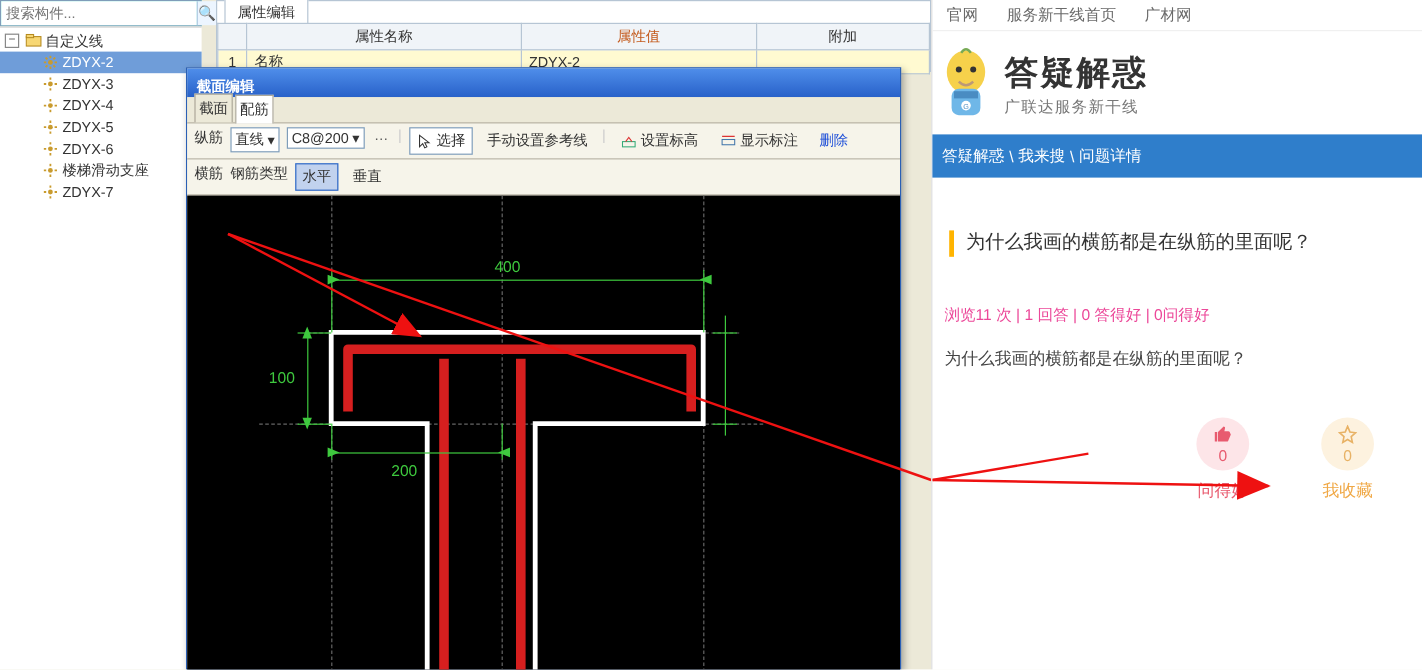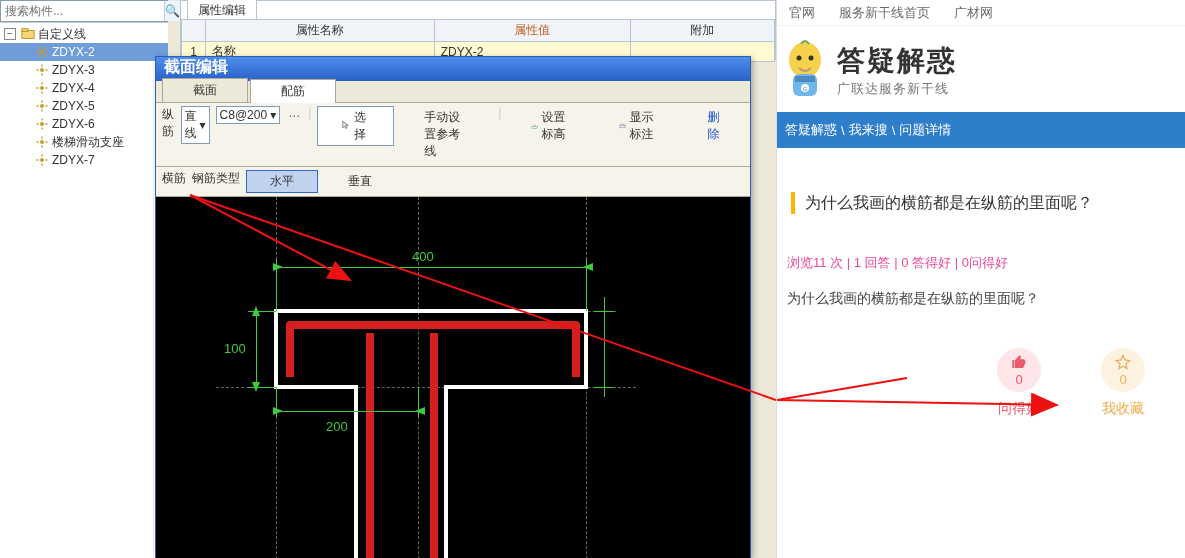--- a/index.html
+++ b/index.html
@@ -23,27 +23,27 @@
 
 .propedit{position:absolute;left:180px;top:0;width:596px;height:60px;background:#fff;border:1px solid #b6c5d4}
 .propedit .ptab{position:absolute;left:6px;top:-2px;background:#fff;border:1px solid #b6c5d4;border-bottom:1px solid #fff;padding:2px 10px;font-size:12px}
 .propedit table{position:absolute;left:0;top:18px;width:100%;border-collapse:collapse}
 .propedit th{background:#f0f4f8;border:1px solid #b6c5d4;font-weight:normal;padding:2px 8px;font-size:12px}
 .propedit th.val{color:#c45a1c}
 .propedit td{border:1px solid #b6c5d4;padding:1px 6px;background:#fffad1}
 .propedit td.num{background:#fffad1;width:24px;text-align:center}
 
 .secwin{position:absolute;left:155px;top:56px;width:596px;height:502px;border:1px solid #2a5fb5;box-shadow:2px 2px 6px rgba(0,0,0,.3);background:#ece9d8}
-.secwin .titlebar{height:24px;background:linear-gradient(#4f8eea,#2861c9);color:#fff;display:flex;align-items:flex-start;padding:0 8px;font-size:16px;font-weight:bold}
+.secwin .titlebar{height:24px;background:linear-gradient(#4f8eea,#2861c9);color:#fff;display:flex;align-items:flex-end;padding:0 8px;font-size:12px;font-weight:bold}
 .secwin .tabs{height:22px;display:flex;align-items:flex-end;padding-left:6px;background:#ece9d8;border-bottom:1px solid #aca899}
-.secwin .tab{padding:3px 30px;border:1px solid #aca899;border-bottom:none;margin-right:2px;background:#ece9d8;font-size:12px;cursor:pointer}
+.secwin .tab{padding:3px 3px;border:1px solid #aca899;border-bottom:none;margin-right:2px;background:#ece9d8;font-size:12px;cursor:pointer}
 .secwin .tab.active{background:#fff;position:relative;top:1px}
 .secwin .toolbar{background:#f6f4ea;border-bottom:1px solid #aca899;padding:3px 6px;display:flex;align-items:flex-start;gap:6px;font-size:12px}
 .secwin .toolbar .sel{border:1px solid #7f9db9;background:#fff;padding:1px 3px;display:flex;align-items:center;gap:3px}
-.secwin .toolbar .btn{border:1px solid transparent;padding:2px 23px;display:flex;align-items:center;gap:3px;cursor:pointer}
+.secwin .toolbar .btn{border:1px solid transparent;padding:2px 5px;display:flex;align-items:center;gap:3px;cursor:pointer}
 .secwin .toolbar .btn.boxed{border:1px solid #7f9db9;background:#fff}
 .secwin .toolbar .btn.sel2{border:1px solid #316ac5;background:#c1d2ee}
 .secwin .toolbar .dis{color:#1d4ed8}
 .secwin .toolbar .ellips{color:#555;padding:0 2px;cursor:pointer}
 .secwin .tb-icon{width:14px;height:14px;display:inline-block}
 
 .canvas{position:relative;width:594px;height:422px;background:#000;overflow:hidden}
 
 .dim{position:absolute;color:#3ec93e;font-size:13px}
 .dline{position:absolute;background:#3ec93e}

